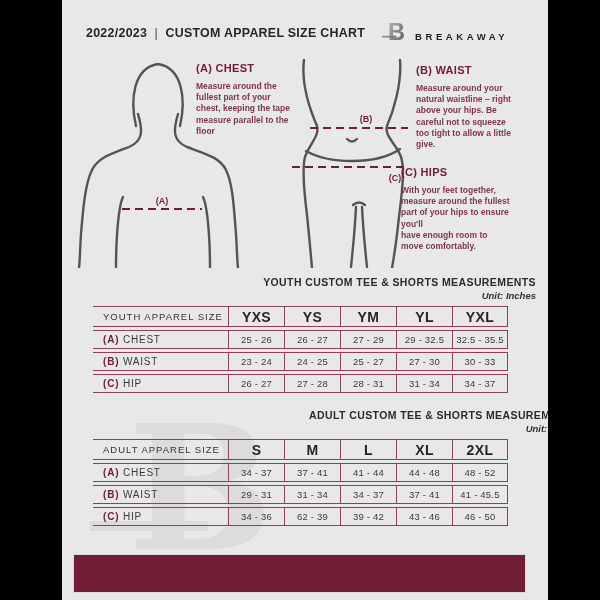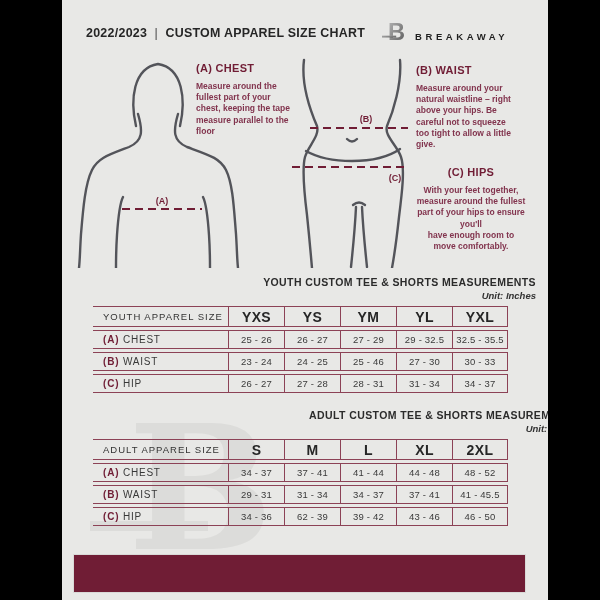--- a/index.html
+++ b/index.html
@@ -33,21 +33,21 @@
   }
   .header-left .pipe{font-weight:400;color:#4a4a4a;}
   .brand{position:absolute;left:320px;top:18px;display:flex;align-items:center;gap:6px;}
   .brand-name{font-weight:700;font-size:9.5px;letter-spacing:3.6px;color:#1f1f1f;padding-top:6px;}
   
   .instr{position:absolute;}
   .instr h3{font-size:11px;font-weight:700;color:var(--maroon);letter-spacing:.3px;margin-bottom:7px;}
   .instr p{font-size:8.5px;font-weight:600;color:var(--para);line-height:1.32;white-space:pre-line;}
   .instr-chest{left:134px;top:62px;width:100px;}
   .instr-waist{left:354px;top:64px;width:102px;}
-  .instr-hips{left:354px;top:166px;width:110px;text-align:center;}
+  .instr-hips{left:339px;top:166px;width:110px;}
   
   .fig{position:absolute;}
   .fig-torso{left:8px;top:58px;}
   .fig-hips{left:221px;top:58px;}
   
   .sec-title{position:absolute;left:0;width:474px;text-align:right;}
   .sec-title .t{font-size:10.5px;font-weight:700;color:#2b2b2b;letter-spacing:.4px;}
   .sec-title .u{font-size:9.5px;font-style:italic;font-weight:600;color:#333;margin-top:2px;padding-left:31px;}
   .sec-youth{top:276px;}
   .sec-adult{top:409px;margin-left:44px;}
@@ -179,21 +179,21 @@
           <td>25 - 26</td>
           <td>26 - 27</td>
           <td>27 - 29</td>
           <td>29 - 32.5</td>
           <td>32.5 - 35.5</td>
         </tr>
         <tr>
           <td class="label-col"><span class="prefix">(B)</span> WAIST</td>
           <td>23 - 24</td>
           <td>24 - 25</td>
-          <td>25 - 46</td>
+          <td>25 - 27</td>
           <td>27 - 30</td>
           <td>30 - 33</td>
         </tr>
         <tr>
           <td class="label-col"><span class="prefix">(C)</span> HIP</td>
           <td>26 - 27</td>
           <td>27 - 28</td>
           <td>28 - 31</td>
           <td>31 - 34</td>
           <td>34 - 37</td>

